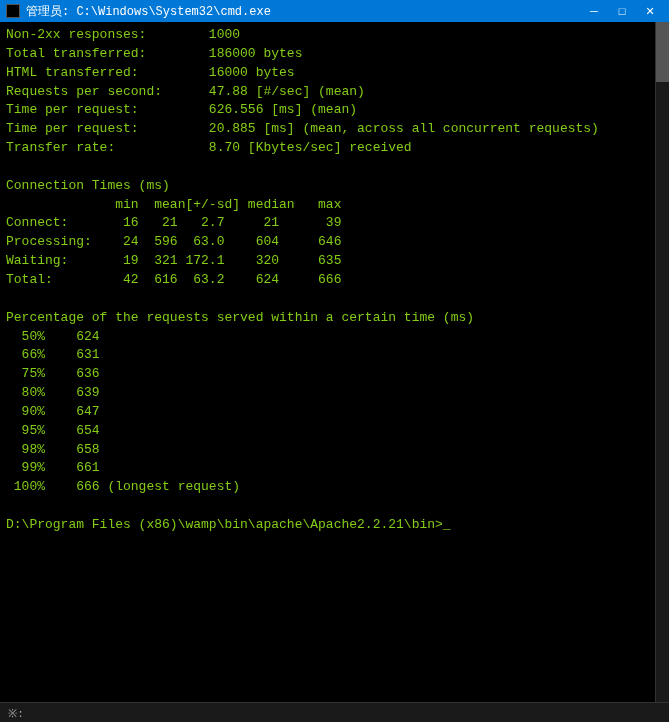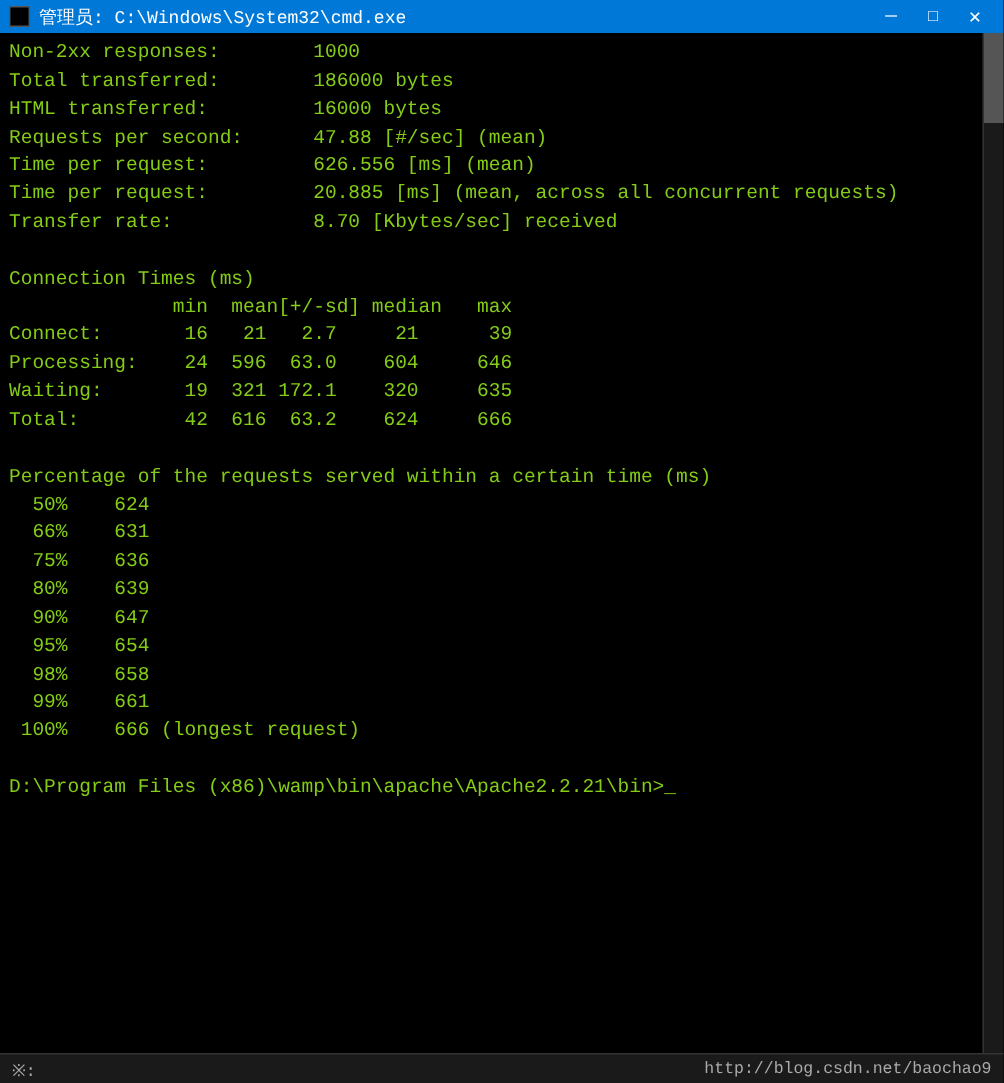--- a/index.html
+++ b/index.html
@@ -135,15 +135,14 @@
  100%    666 (longest request)
 
 D:\Program Files (x86)\wamp\bin\apache\Apache2.2.21\bin&gt;_</div>
 
   <div class="scrollbar">
     <div class="scrollbar-thumb"></div>
   </div>
 
   <div class="status-bar">
     <span>※:</span>
-    <span>http://blog.csdn.net/baochao9</span>
   </div>
 </div>
 
 </body></html>

